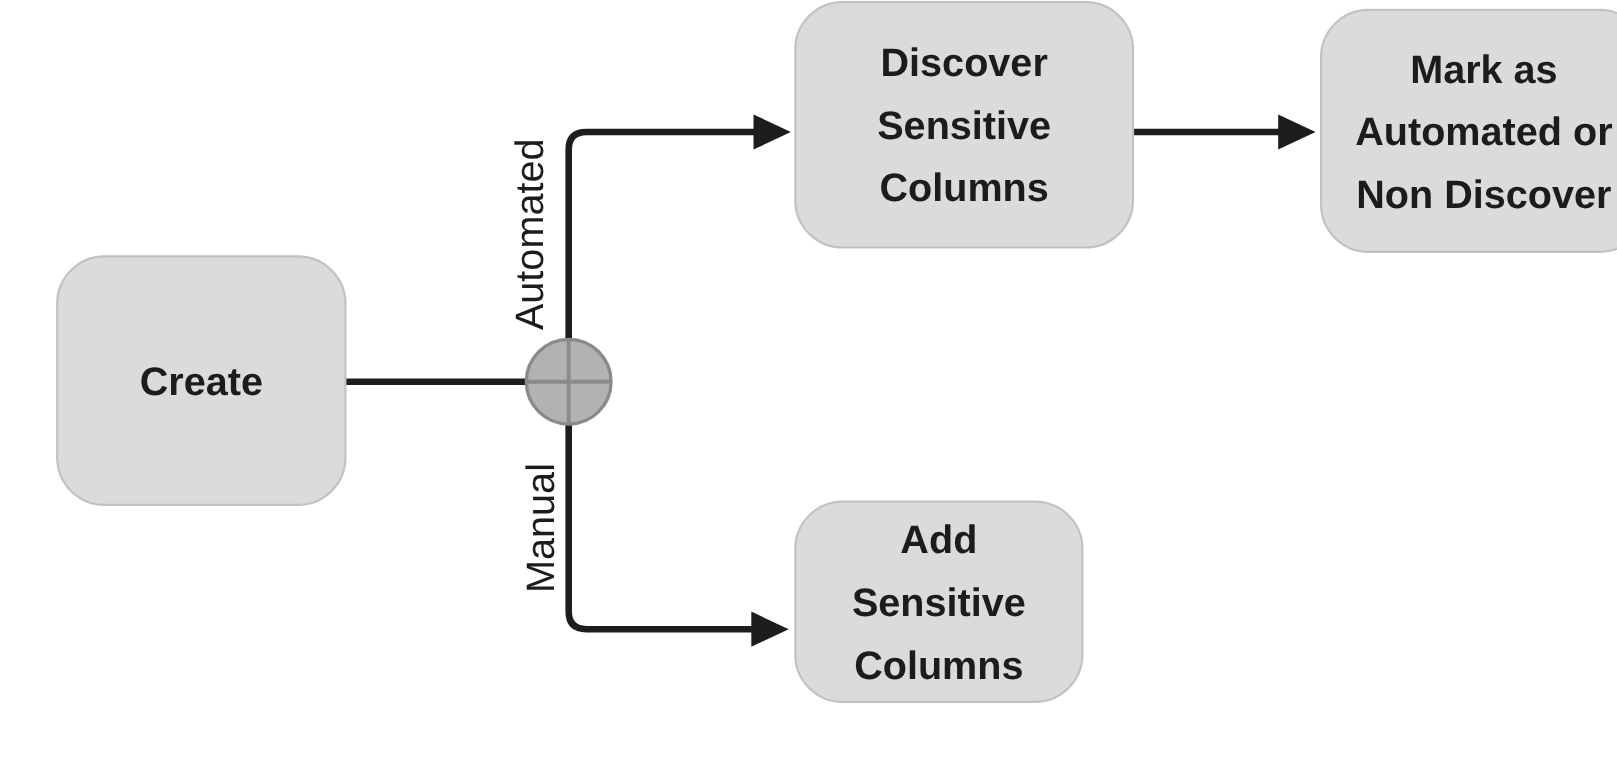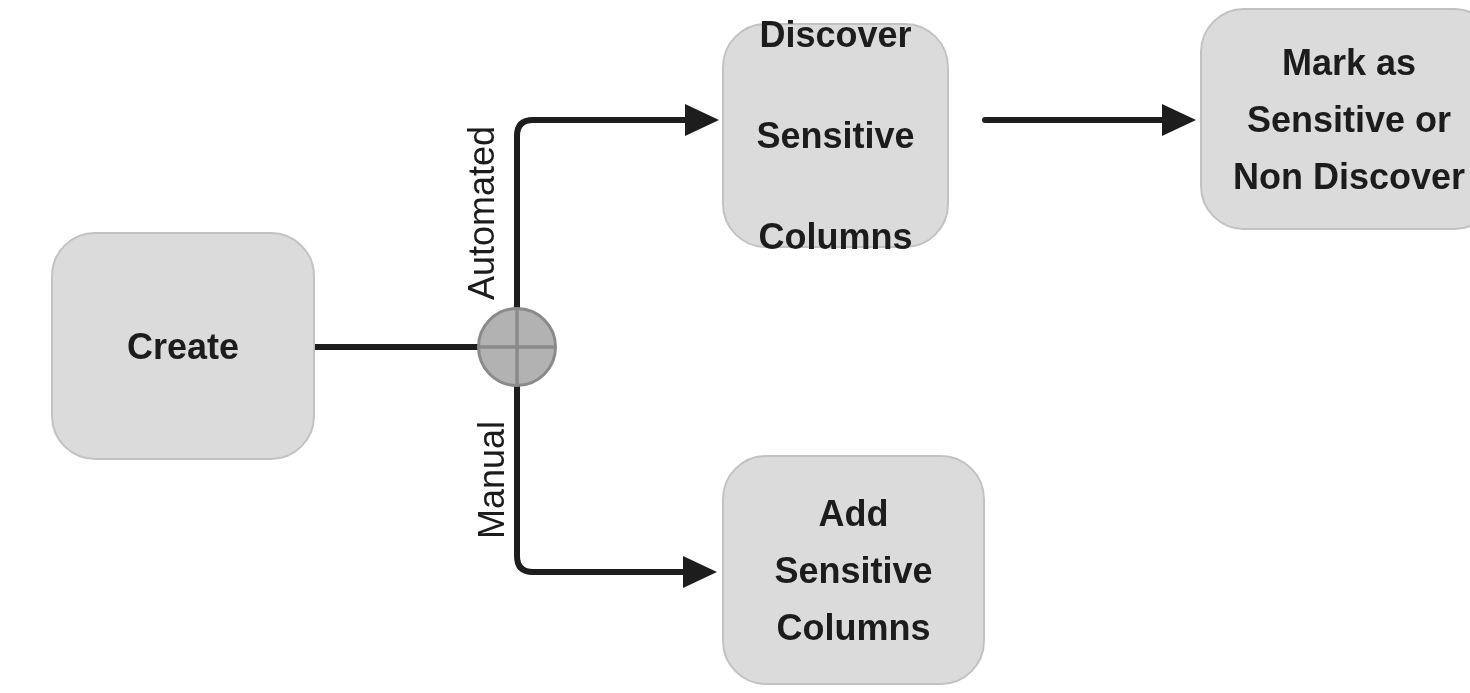--- a/index.html
+++ b/index.html
@@ -55,23 +55,23 @@
     align-items: center;
     justify-content: center;
     text-align: center;
     color: var(--text);
     font-weight: 700;
     font-size: 36px;
     line-height: 57px;
   }
   .node-line { white-space: nowrap; }
   .node-create   { left: 8px;    top: 232px; width: 264px; height: 228px; margin-left: 43px; }
-  .node-discover { left: 722px;  top: 23px;   width: 227px; height: 225px; gap: 44px; }
+  .node-discover { left: 722px;  top: 1px;   width: 309px; height: 225px; }
   .node-mark     { left: 1200px; top: 8px;   width: 298px; height: 222px; text-align: right; }
-  .node-add      { left: 722px;  top: 455px; width: 263px; height: 230px; }
+  .node-add      { left: 722px;  top: 455px; width: 263px; height: 184px; }
   .edge-label {
     position: absolute;
     color: var(--text);
     font-weight: 400;
     font-size: 36px;
     line-height: 40px;
     text-align: center;
     white-space: nowrap;
     transform: rotate(-90deg);
   }
@@ -108,21 +108,21 @@
   </div>
 
   <div class="node node-discover">
     <div class="node-line">Discover</div>
     <div class="node-line">Sensitive</div>
     <div class="node-line">Columns</div>
   </div>
 
   <div class="node node-mark">
     <div class="node-line">Mark as</div>
-    <div class="node-line">Sensitive or</div>
+    <div class="node-line">Automated or</div>
     <div class="node-line">Non Discover</div>
   </div>
 
   <div class="node node-add">
     <div class="node-line">Add</div>
     <div class="node-line">Sensitive</div>
     <div class="node-line">Columns</div>
   </div>
 
   <div class="edge-label label-automated">Automated</div>

